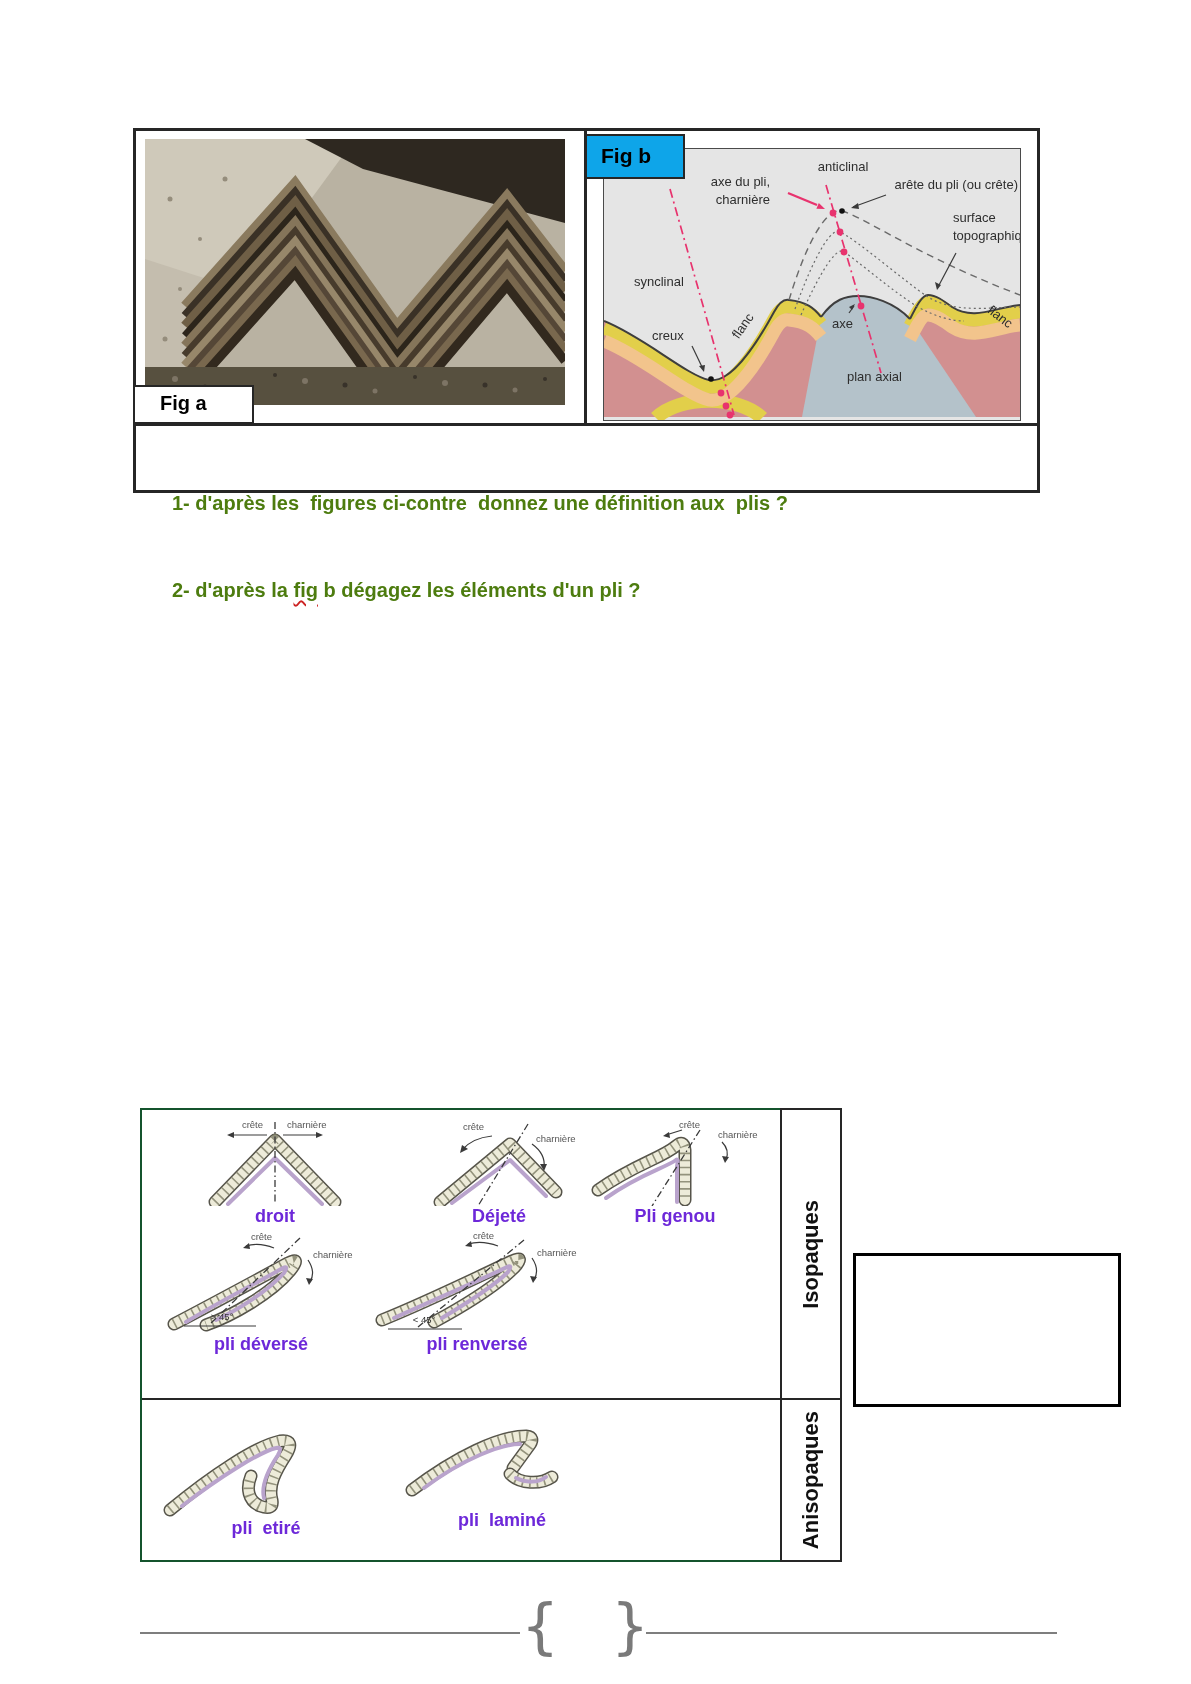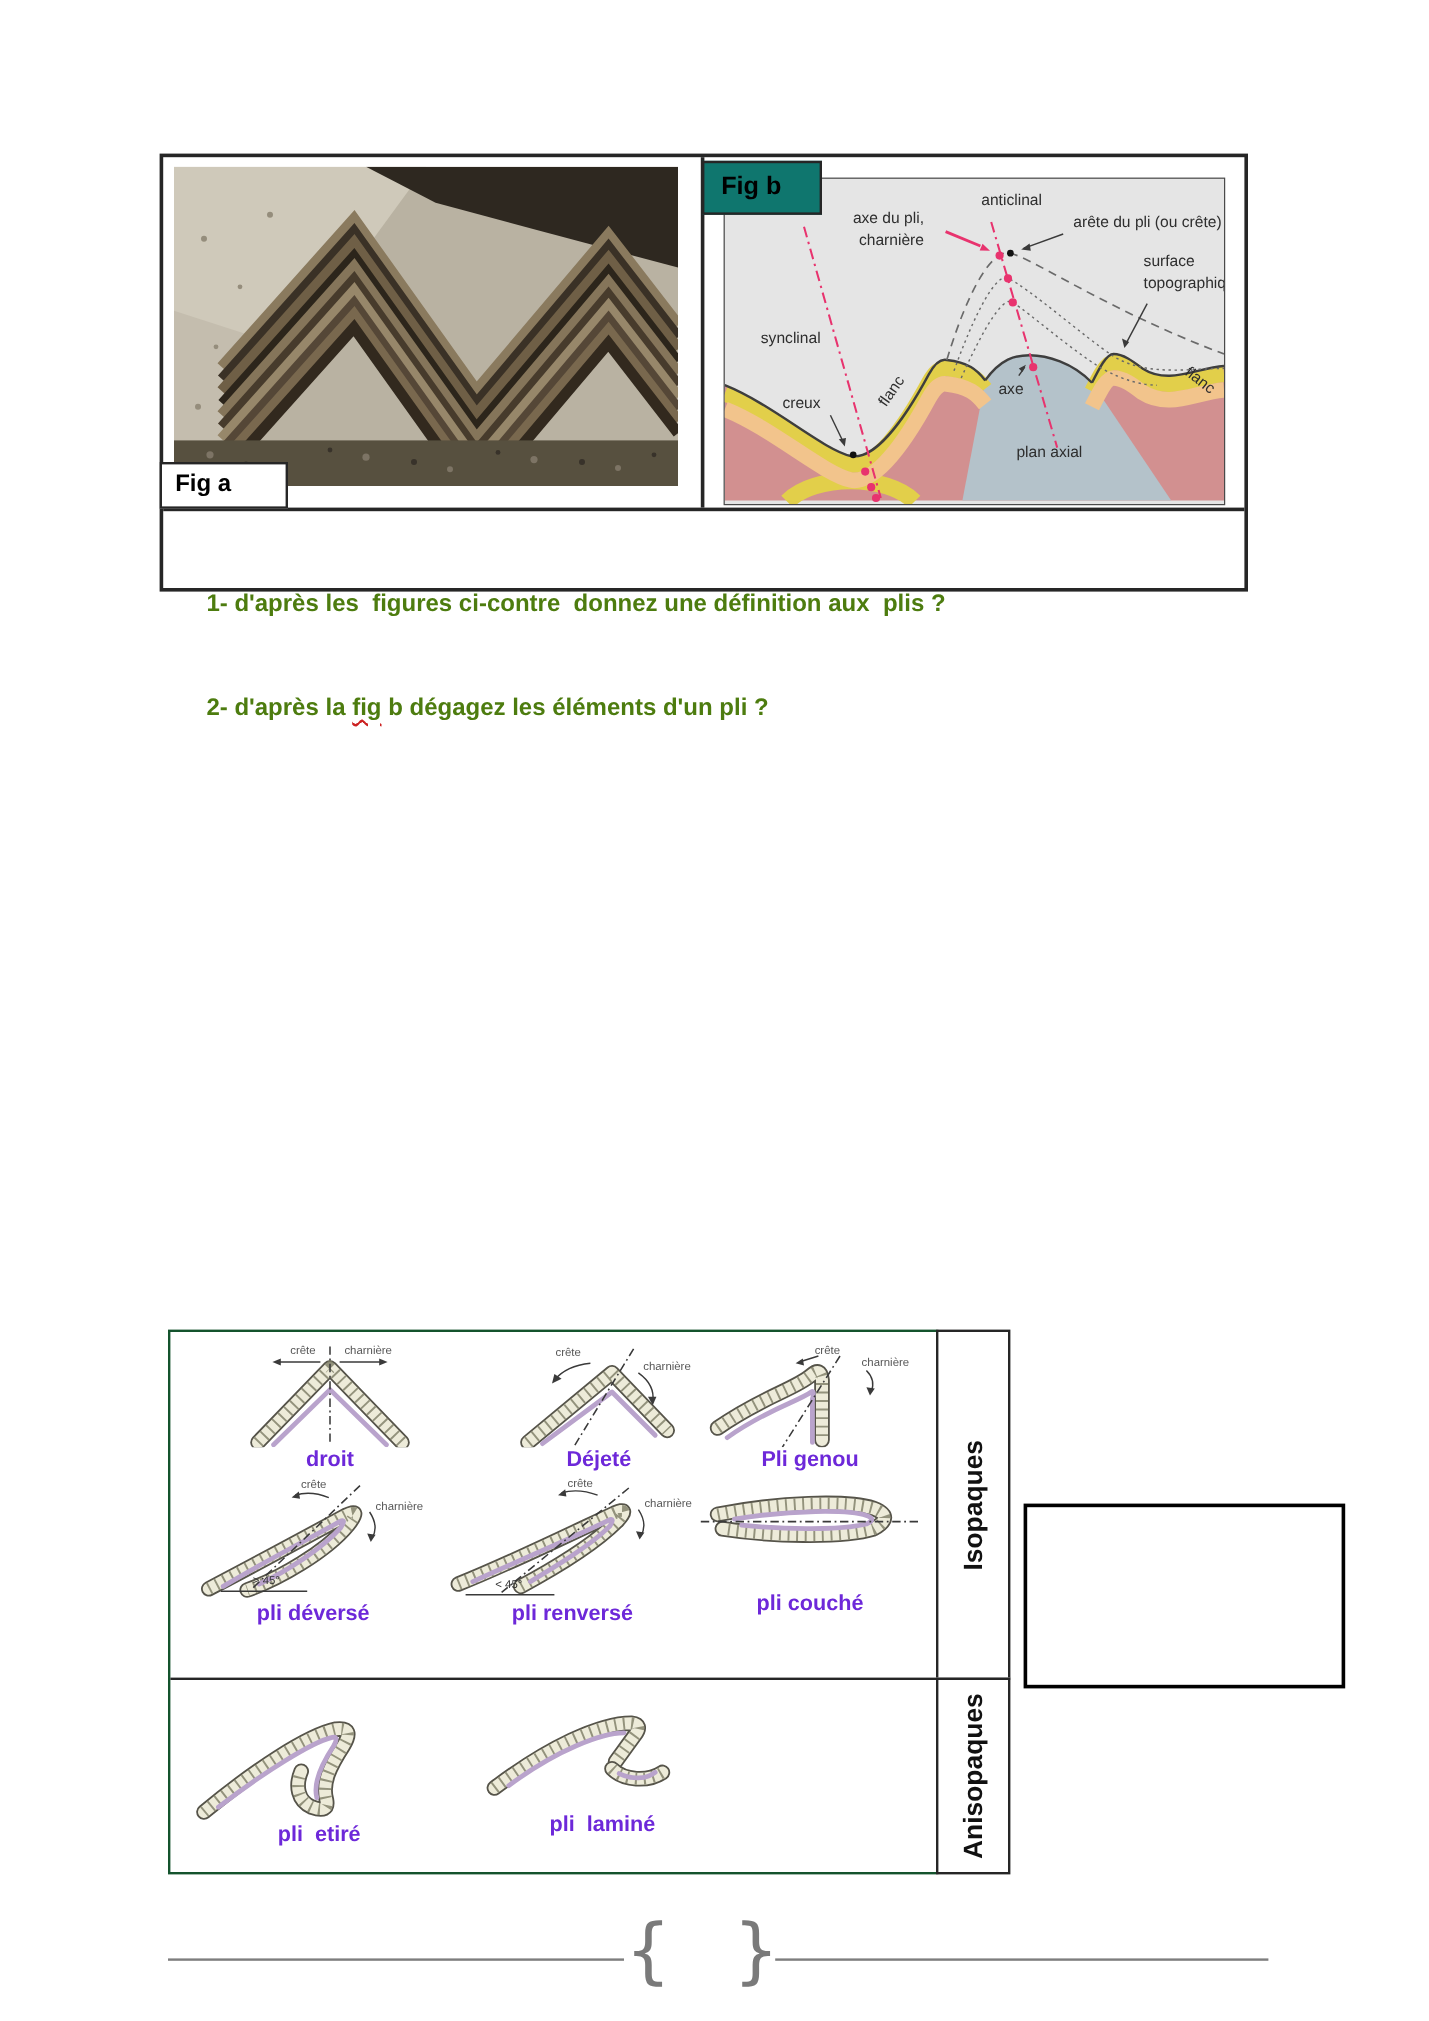--- a/index.html
+++ b/index.html
@@ -4,24 +4,24 @@
 <style>
   html,body{margin:0;padding:0;background:#ffffff;}
   .page{position:relative;width:1191px;height:1684px;background:#fff;
         font-family:"Liberation Sans",sans-serif;overflow:hidden;}
   .abs{position:absolute;}
 
   
   .top-box{left:133px;top:128px;width:901px;height:359px;border:3px solid #262626;}
   .photo-wrap{left:9px;top:8px;width:420px;height:266px;}
   .vdiv{left:448px;top:0;width:3px;height:292px;background:#262626;}
-  .figb-label{left:449px;top:3px;width:82px;height:41px;background:#0f766e;border:2px solid #262626;
+  .figb-label{left:449px;top:3px;width:82px;height:41px;background:#0ea5e9;border:2px solid #262626;
               font-weight:bold;font-size:21px;line-height:40px;padding-left:14px;z-index:5;}
   .figa-label{left:-3px;top:254px;width:92px;height:35px;background:#fff;border:2px solid #262626;
-              font-weight:bold;font-size:20px;line-height:33px;padding-left:11px;z-index:5;}
+              font-weight:bold;font-size:20px;line-height:33px;padding-left:25px;z-index:5;}
   .figb-diagram{left:467px;top:17px;width:416px;height:271px;background:#e5e5e5;border:1px solid #4a4a4a;}
   .hdiv{left:0;top:292px;width:100%;height:3px;background:#262626;}
   .questions{left:13px;top:300px;width:870px;font-weight:bold;font-size:20px;color:#4d7c0f;
              line-height:29px;white-space:pre-wrap;margin-left:23px;}
   .wavy{text-decoration:underline wavy #cc2222;text-underline-offset:3px;}
 
   
   .fb-txt{font-family:"Liberation Sans",sans-serif;font-size:13px;fill:#2e2e2e;}
 
   
@@ -283,30 +283,20 @@
             <path class="fln" d="M160,28 Q168,40 162,50"></path>
               <polygon class="fhd" points="161,53 158,46 165,47"></polygon>
             <text class="ft-txt" x="122" y="9" text-anchor="end">crête</text>
             <text class="ft-txt" x="165" y="26">charnière</text>
             <line class="fln" x1="16" y1="99" x2="90" y2="99"></line>
             <text class="ft-ang" x="52" y="93" text-anchor="middle">&lt; 45°</text>
           </svg>
           <div class="fold-name">pli renversé</div>
         </div>
 
-        <div class="fold-cell" style="left:428px;top:112px;width:210px;">
-          <svg width="210" height="104" viewBox="0 0 210 104">
-            <path class="fe" d="M28,40 C80,30 135,28 158,35 Q176,42 158,52 C132,60 70,58 32,52"></path>
-            <path class="fk" d="M28,40 C80,30 135,28 158,35 Q176,42 158,52 C132,60 70,58 32,52"></path>
-            <path class="fd" d="M28,40 C80,30 135,28 158,35 Q176,42 158,52 C132,60 70,58 32,52"></path>
-            <path class="fp" d="M42,44 C90,36 138,36 152,41 Q161,44 152,48 C128,54 78,52 48,49"></path>
-            <path class="fax" d="M14,46 L198,46"></path>
-          </svg>
-          <div class="fold-name">pli couché</div>
-        </div>
       </div>
 
       <div class="abs ft-aniso">
 
         <div class="fold-cell" style="left:250px;top:6px;width:220px;">
           <svg width="220" height="104" viewBox="0 0 220 104">
             <path class="fe" d="M20,84 C65,50 108,30 134,30 Q144,31 137,40 L121,62"></path>
             <path class="fk" d="M20,84 C65,50 108,30 134,30 Q144,31 137,40 L121,62"></path>
             <path class="fd" d="M20,84 C65,50 108,30 134,30 Q144,31 137,40 L121,62"></path>
             <path class="fp" d="M32,82 C72,52 110,38 128,38"></path>

